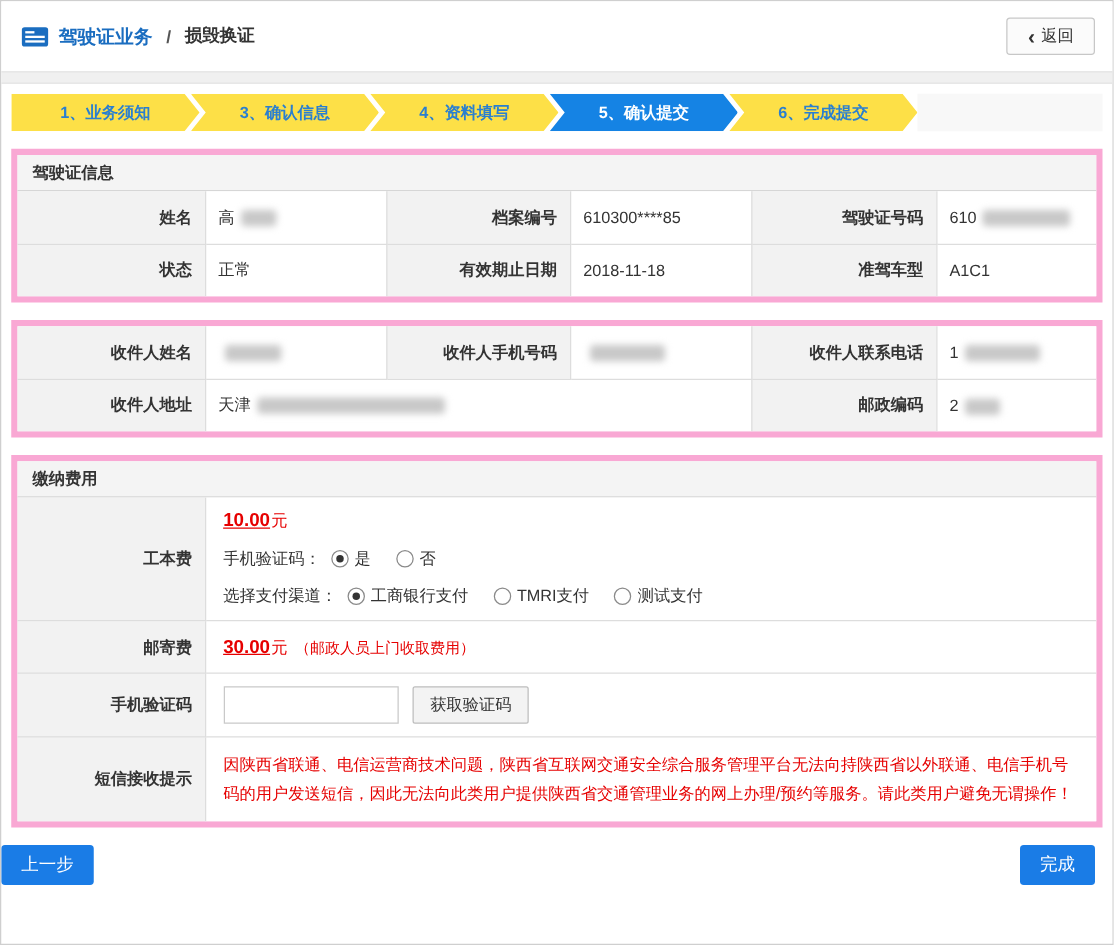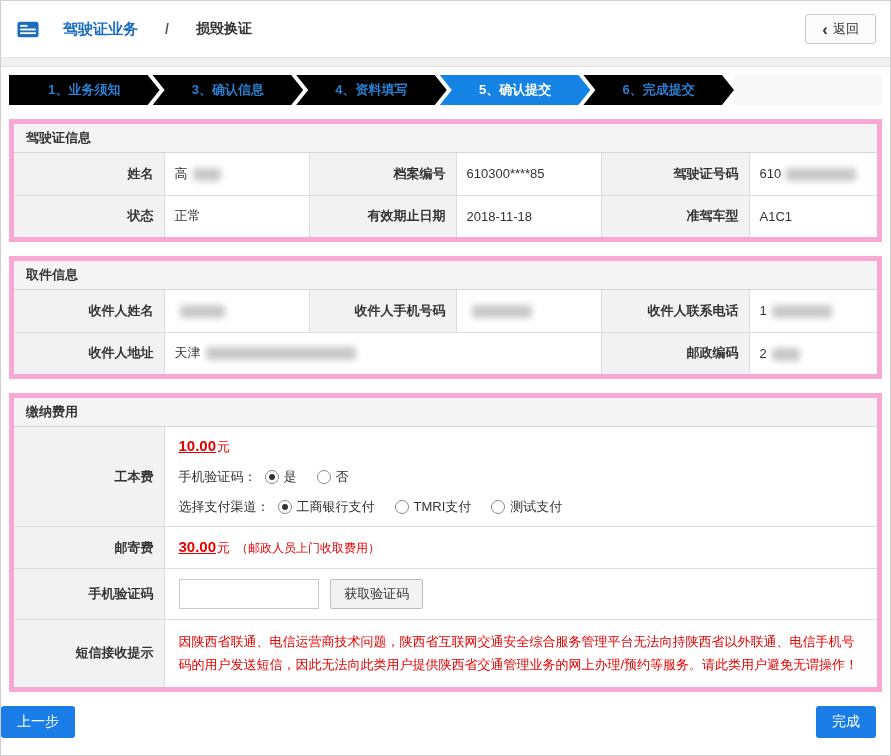--- a/index.html
+++ b/index.html
@@ -2,34 +2,34 @@
 <html><head>
 <meta charset="utf-8">
 <style>
   * { box-sizing: border-box; }
   html,body { margin:0; padding:0; background:#fff; }
   body { font-family:"Liberation Sans","DejaVu Sans",sans-serif; color:#333; }
   .page { width:891px; height:756px; border:1px solid #cfcfcf; background:#fff; overflow:hidden; }
 
   
   .header { height:56px; display:flex; align-items:center; justify-content:space-between; padding:0 14px 0 16px; background:#fff; }
-  .title-wrap { display:flex; align-items:center; gap:24px; }
+  .title-wrap { display:flex; align-items:center; gap:8px; }
   .doc-icon { width:22px; height:17px; display:block; }
   .title-main { color:#1a6dc0; font-size:15px; font-weight:bold; }
   .sep { color:#555; font-size:14px; margin:0 3px; font-weight:bold; }
   .title-sub { color:#333; font-size:14px; font-weight:bold; }
   .back-btn { display:inline-flex; align-items:center; gap:5px; height:30px; padding:0 16px; background:#fbfbfb; border:1px solid #c7c7c7; border-radius:3px; font-size:13px; color:#333; cursor:pointer; font-family:inherit; }
   .back-chevron { font-size:17px; line-height:1; color:#333; font-weight:bold; }
 
   
   .band { height:10px; background:#f0f0f0; border-top:1px solid #e3e3e3; border-bottom:1px solid #e3e3e3; }
 
   
   .steps { display:flex; margin:8px 8px 0 8px; height:30px; }
-  .step { flex:1; display:flex; align-items:center; justify-content:center; background:#000000; color:#2a7fd0; font-size:13px; font-weight:bold; clip-path:polygon(0 0, calc(100% - 12px) 0, 100% 50%, calc(100% - 12px) 100%, 0 100%, 12px 50%); margin-left:-7px; white-space:nowrap; cursor:pointer; }
+  .step { flex:1; display:flex; align-items:center; justify-content:center; background:#fde047; color:#2a7fd0; font-size:13px; font-weight:bold; clip-path:polygon(0 0, calc(100% - 12px) 0, 100% 50%, calc(100% - 12px) 100%, 0 100%, 12px 50%); margin-left:-7px; white-space:nowrap; cursor:pointer; }
   .step.first { clip-path:polygon(0 0, calc(100% - 12px) 0, 100% 50%, calc(100% - 12px) 100%, 0 100%); margin-left:0; }
   .step.checked { background:#1583e4; color:#fff; }
   .steps-tail { width:148px; background:#f8f8f8; }
 
   
   .panel { margin:14px 8px 0 8px; border:5px solid #f9a8d4; background:#fff; }
   .panel-h { height:29px; line-height:28px; background:#f4f4f4; border-bottom:1px solid #d6d6d6; padding-left:12px; font-size:13px; font-weight:bold; color:#333; }
   table.info { width:100%; border-collapse:collapse; table-layout:fixed; }
   .info td { border:1px solid #ddd; height:42px; font-size:13px; padding:0 10px; background:#fff; color:#333; }
   .info td.lbl { background:#f2f2f2; text-align:right; font-weight:bold; }
@@ -128,21 +128,20 @@
         <td class="lbl">有效期止日期</td>
         <td><span>2018-11-18</span></td>
         <td class="lbl">准驾车型</td>
         <td><span>A1C1</span></td>
       </tr>
     </tbody>
       </table>
   </div>
 
   <div class="panel">
-    <div class="panel-h">取件信息</div>
     <table class="info">
       <colgroup>
           <col style="width:150px">
           <col style="width:145px">
           <col style="width:147px">
           <col style="width:145px">
           <col style="width:148px">
           <col>
         </colgroup>
       <tbody>

